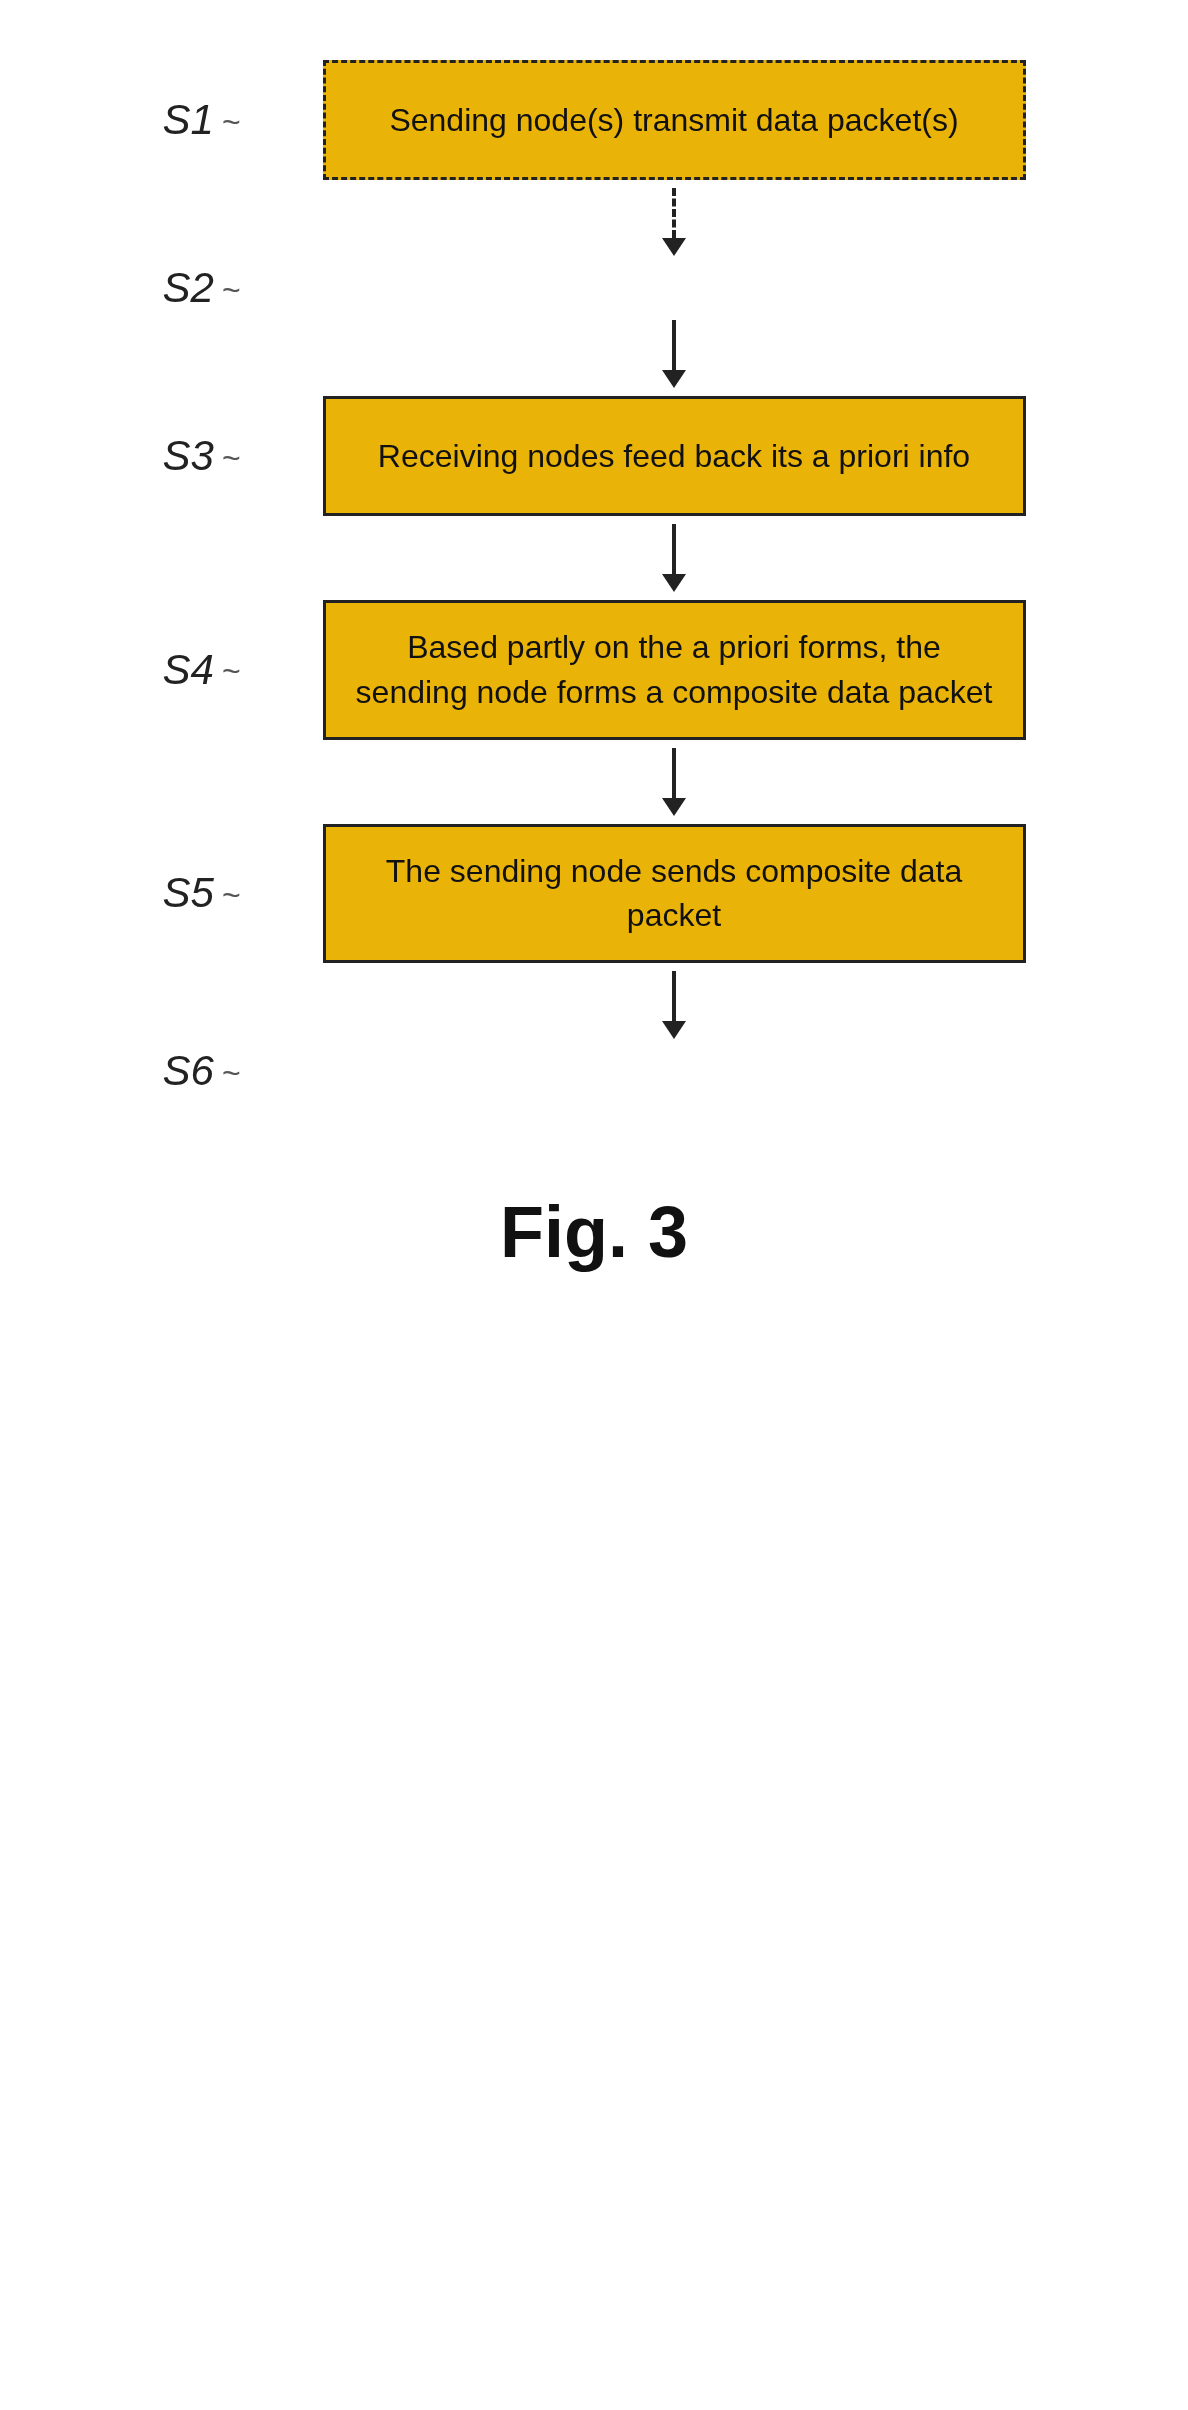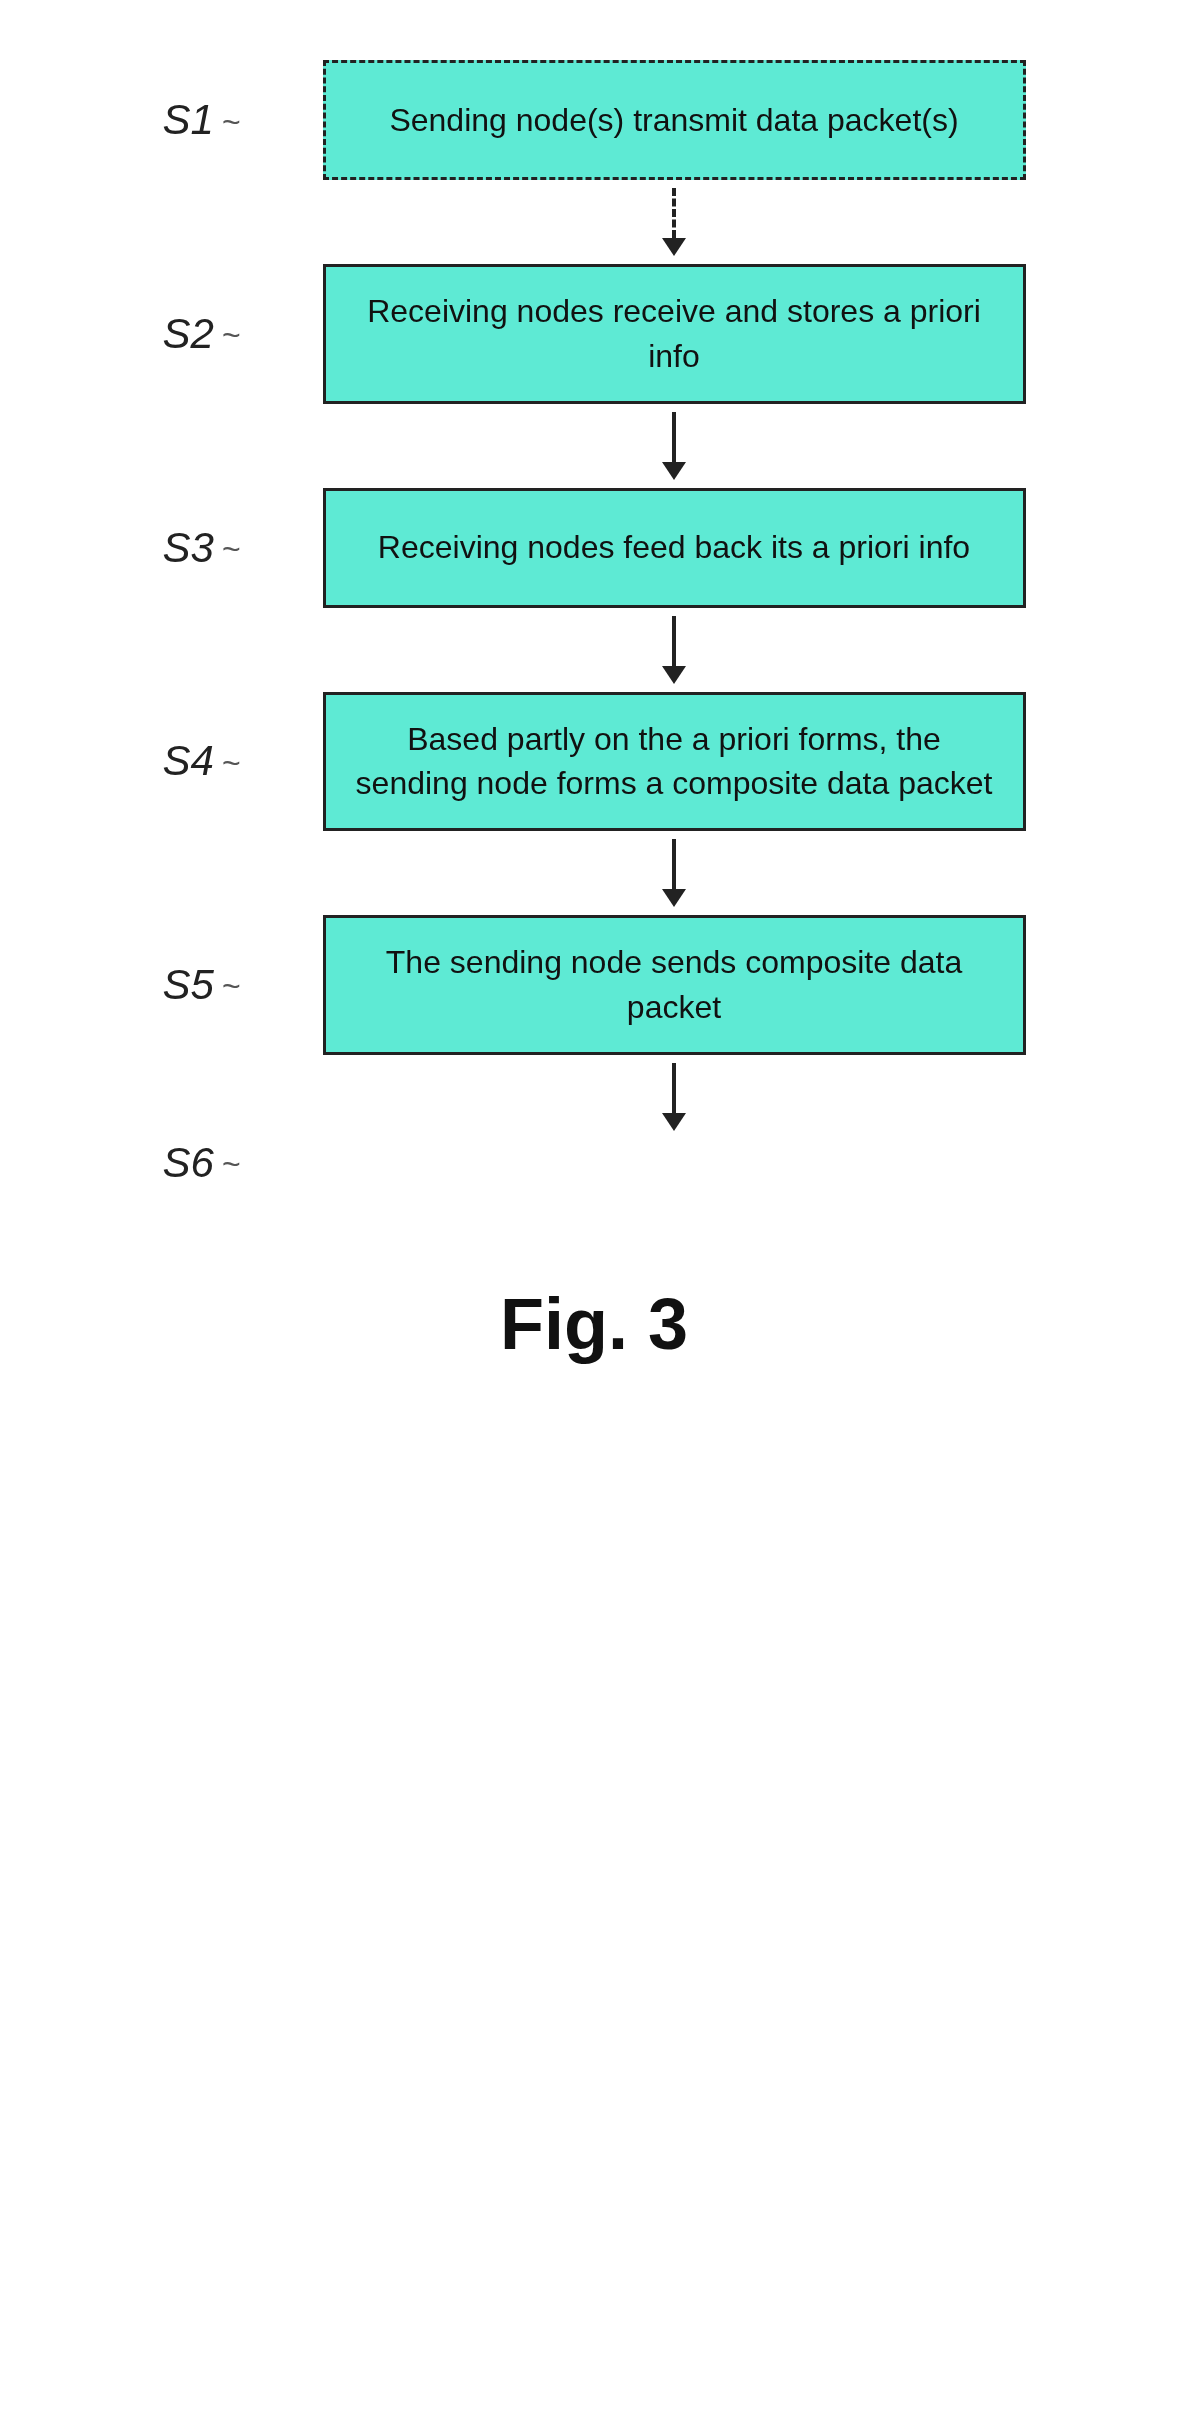--- a/index.html
+++ b/index.html
@@ -67,21 +67,21 @@
     }
 
     .step-box {
       flex: 1;
       border: 3px solid #222;
       padding: 22px 30px;
       text-align: center;
       font-size: 32px;
       line-height: 1.4;
       color: #111;
-      background: #5eead4;
+      background: #eab308;
       min-height: 120px;
       display: flex;
       align-items: center;
       justify-content: center;
     }
 
     .step-box.dashed {
       border-style: dashed;
     }
 
@@ -152,23 +152,20 @@
         <div class="arrow-line dashed-line" style="height: 50px;"></div>
         <div class="arrow-head"></div>
       </div>
     </div>
 
     <div class="step-row">
       <div class="step-label">
         <span class="step-id">S2</span>
         <span class="tilde">~</span>
       </div>
-      <div class="step-box">
-        <span>Receiving nodes receive and stores a priori info</span>
-      </div>
     </div>
 
     <div class="arrow-container">
       <div class="arrow">
         <div class="arrow-line solid" style="height: 50px;"></div>
         <div class="arrow-head"></div>
       </div>
     </div>
 
     <div class="step-row">

